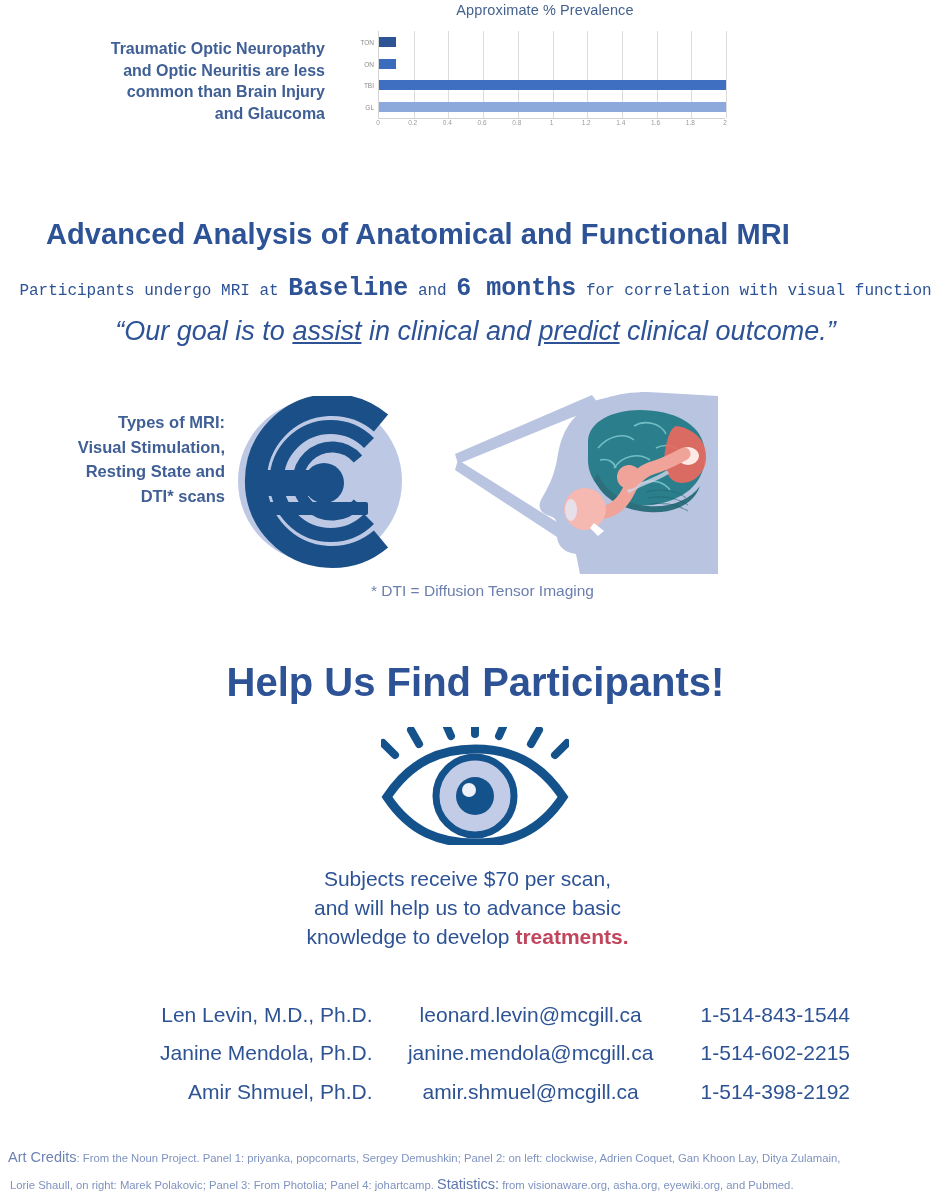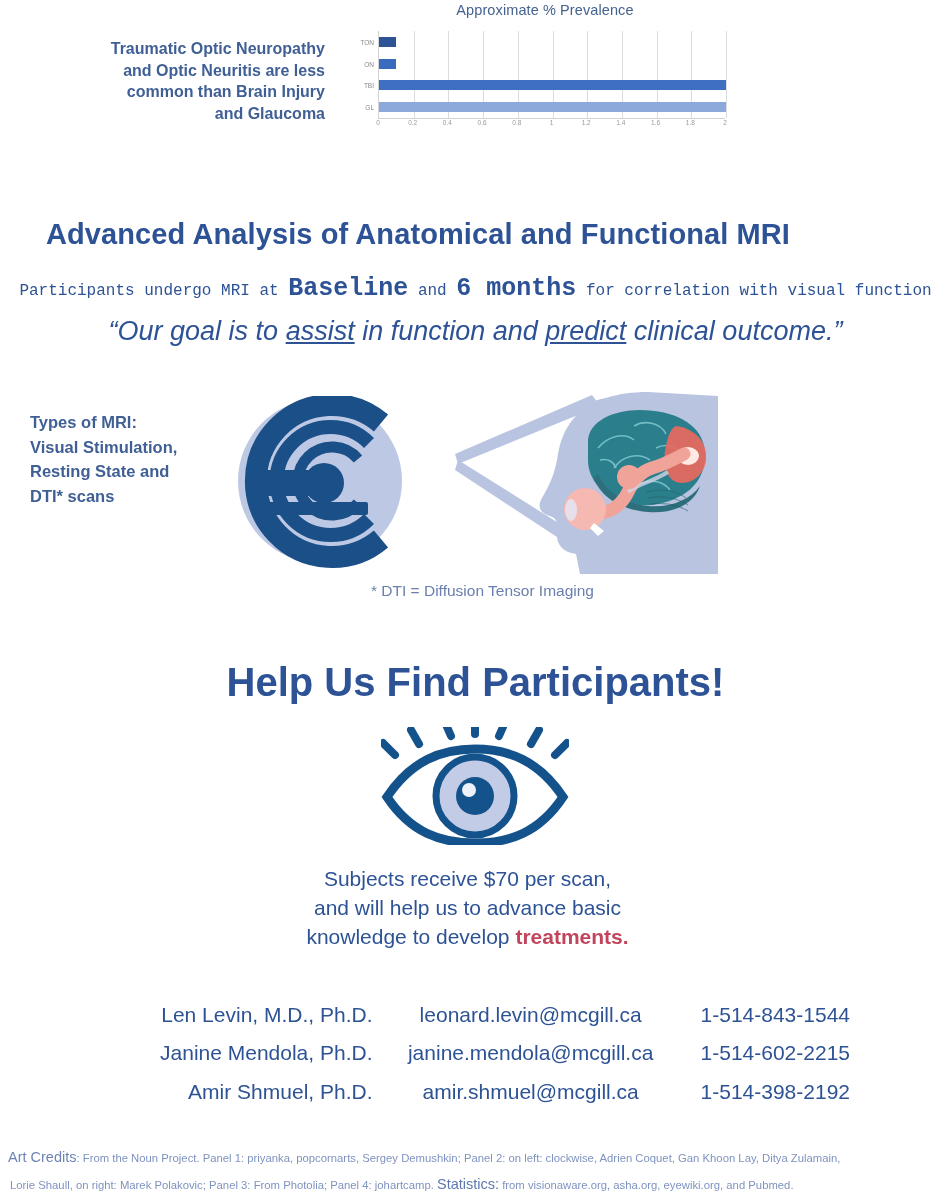--- a/index.html
+++ b/index.html
@@ -51,21 +51,21 @@
   #line-baseline .big{font-size:25px;font-weight:600;}
   #line-baseline .sm{font-size:16px;}
   #line-goal{
     position:absolute;left:0;top:316px;width:951px;text-align:center;
     font-size:27px;font-style:italic;color:#2d5396;font-weight:500;white-space:nowrap;
   }
   #line-goal .ul{text-decoration:underline;}
 
   
   #mri-caption{
-    position:absolute;left:30px;top:410px;width:195px;
+    position:absolute;left:30px;top:410px;width:195px;text-align:right;
     font-size:16.5px;line-height:24.5px;color:#3f5f95;font-weight:600;
   }
   #scanner-wrap{position:absolute;left:238px;top:396px;width:165px;height:175px;}
   #beams{position:absolute;left:380px;top:392px;width:230px;height:180px;}
   #head-wrap{position:absolute;left:528px;top:392px;width:200px;height:185px;}
   #dti-note{
     position:absolute;left:0;top:582px;width:795px;text-align:center;
     font-size:15.5px;color:#6a7fae;
   }
   #dti-note .inner{display:inline-block;margin-left:170px;}
@@ -153,21 +153,21 @@
 
 <div id="heading-main">
   <span class="inner">Advanced Analysis of Anatomical and Functional MRI</span>
 </div>
 
 <div id="line-baseline">
   <span class="sm">Participants undergo MRI at </span><span class="big">Baseline</span><span class="sm"> and </span><span class="big">6 months</span><span class="sm"> for correlation with visual function</span>
 </div>
 
 <div id="line-goal">
-  <span>“Our goal is to </span><span class="ul">assist</span><span> in function and </span><span class="ul">predict</span><span> clinical outcome.”</span>
+  <span>“Our goal is to </span><span class="ul">assist</span><span> in clinical and </span><span class="ul">predict</span><span> clinical outcome.”</span>
 </div>
 
 <div id="mri-caption">
   <div>Types of MRI:</div>
   <div>Visual Stimulation,</div>
   <div>Resting State and</div>
   <div>DTI* scans</div>
 </div>
 
 <div id="scanner-wrap">

